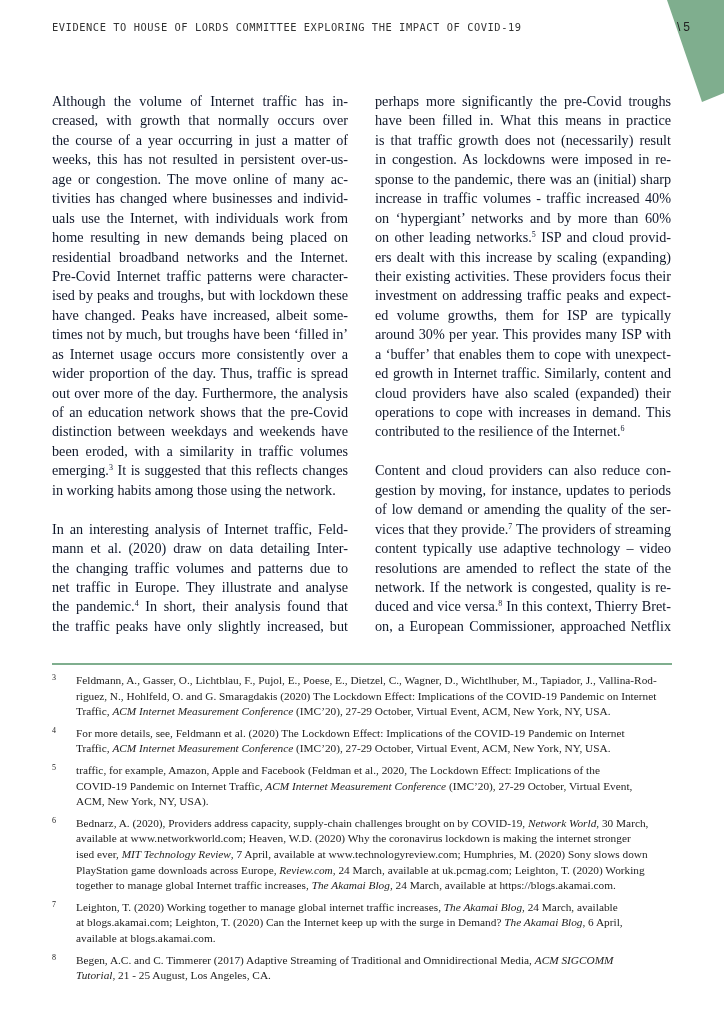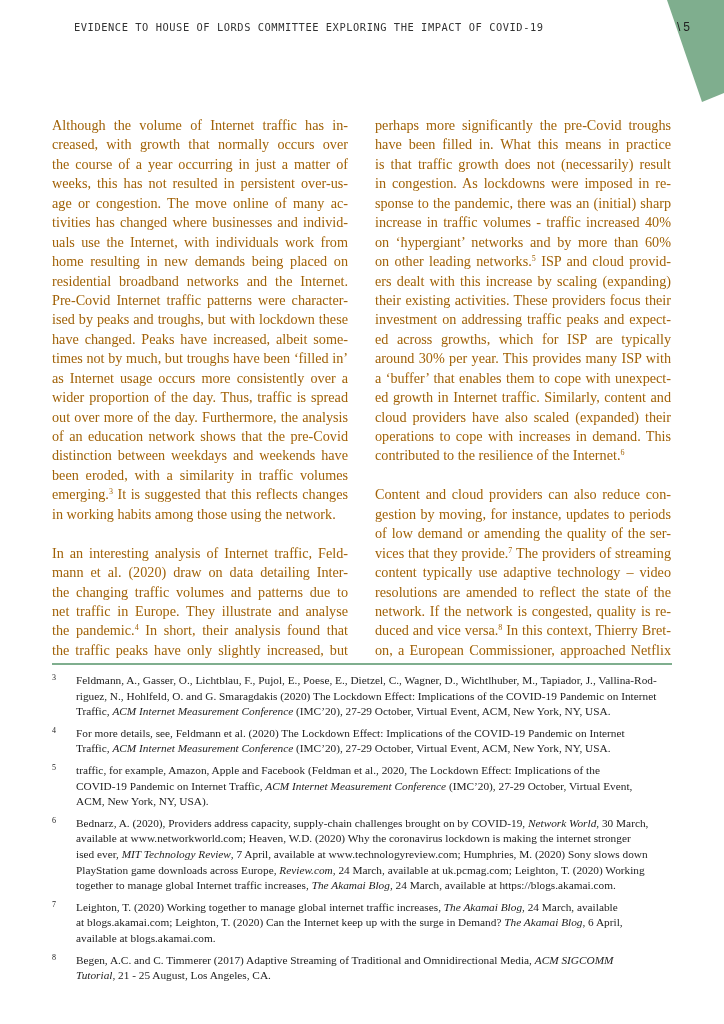--- a/index.html
+++ b/index.html
@@ -4,30 +4,29 @@
 <style>
   html, body { margin:0; padding:0; background:#ffffff; }
   body { width:724px; height:1024px; position:relative; overflow:hidden; }
   .page { position:absolute; left:0; top:0; width:724px; height:1024px; background:#fff; }
   .corner { position:absolute; left:0; top:0; width:724px; height:110px; pointer-events:none; }
   .header {
     position:absolute; left:52px; top:21px;
     font-family:"DejaVu Sans Mono", "Liberation Mono", monospace;
     font-size:10.4px; letter-spacing:0.55px; color:#333;
     white-space:nowrap;
-    margin-left:22px;
   }
   .pagenum {
     position:absolute; left:677px; top:20px;
     font-family:"Liberation Sans", sans-serif; font-size:12px; color:#222;
   }
   .pagenum .slash { display:inline-block; margin-right:3px; }
   .col {
-    position:absolute; top:116px; width:296px;
-    font-family:"Liberation Serif", serif; font-size:14.2px; color:#a16207;
+    position:absolute; top:92px; width:296px;
+    font-family:"Liberation Serif", serif; font-size:14.2px; color:#0f172a;
     line-height:19.45px;
   }
   .col.left { left:52px; }
   .col.right { left:375px; }
   .line { display:block; text-align:justify; text-align-last:justify; white-space:nowrap; height:19.45px; }
   .line.last { text-align-last:left; }
   .line.gap { height:19.45px; }
   sup.fn { font-size:8px; vertical-align:5px; line-height:0; }
   .divider { position:absolute; left:52px; top:663px; width:620px; height:1.5px; background:#7fae8e; }
   .footnotes {
@@ -92,21 +91,21 @@
       <span class="line">have been filled in. What this means in practice</span>
       <span class="line">is that traffic growth does not (necessarily) result</span>
       <span class="line">in congestion. As lockdowns were imposed in re-</span>
       <span class="line">sponse to the pandemic, there was an (initial) sharp</span>
       <span class="line">increase in traffic volumes - traffic increased 40%</span>
       <span class="line">on ‘hypergiant’ networks and by more than 60%</span>
       <span class="line"><span>on other leading networks.</span><sup class="fn">5</sup><span> ISP and cloud provid-</span></span>
       <span class="line">ers dealt with this increase by scaling (expanding)</span>
       <span class="line">their existing activities. These providers focus their</span>
       <span class="line">investment on addressing traffic peaks and expect-</span>
-      <span class="line">ed across growths, which for ISP are typically</span>
+      <span class="line">ed volume growths, them for ISP are typically</span>
       <span class="line">around 30% per year. This provides many ISP with</span>
       <span class="line">a ‘buffer’ that enables them to cope with unexpect-</span>
       <span class="line">ed growth in Internet traffic. Similarly, content and</span>
       <span class="line">cloud providers have also scaled (expanded) their</span>
       <span class="line">operations to cope with increases in demand. This</span>
       <span class="line last"><span>contributed to the resilience of the Internet.</span><sup class="fn">6</sup></span>
     </div>
     <span class="line gap"></span>
     <div>
       <span class="line">Content and cloud providers can also reduce con-</span>

